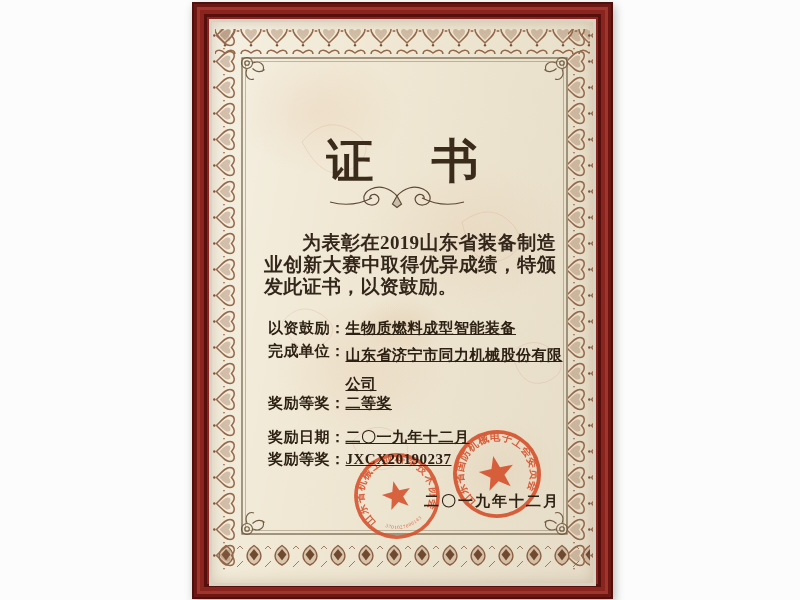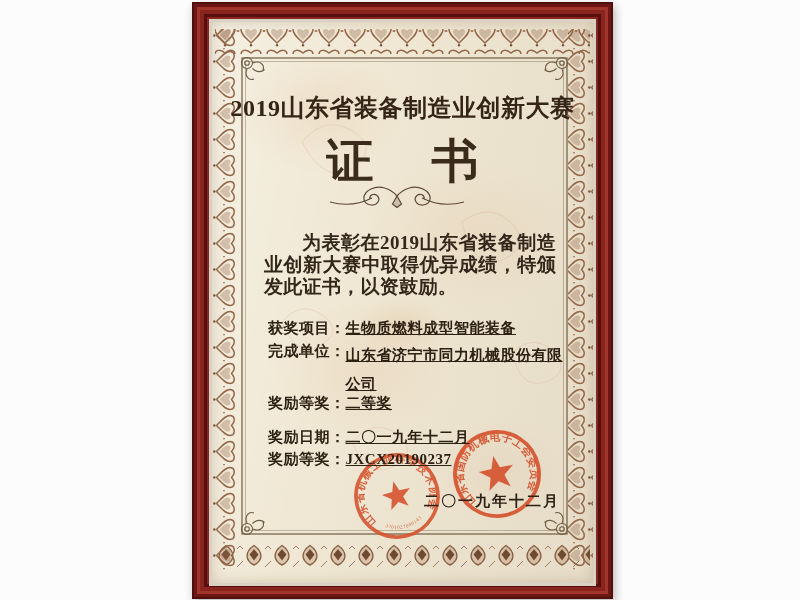--- a/index.html
+++ b/index.html
@@ -128,31 +128,30 @@
       <g transform="translate(285,452) rotate(-12)" opacity="0.9">
         <circle r="42" fill="none" stroke="#d6512c" stroke-width="3.8"></circle>
         <path id="arcR" d="M -20 28 A 34 34 0 1 1 20 28" fill="none"></path>
         <text font-size="10.5" font-weight="bold" fill="#d6512c" letter-spacing="0.5">
           <textPath href="#arcR" startOffset="50%" text-anchor="middle">山东省国防机械电子工会委员会</textPath>
         </text>
         <use href="#star" transform="scale(1.15)"></use>
       </g>
     </svg>
 
-    <div class="abs title">2019山东省装备制造业创新大赛</div>
 
     <div class="abs heading">
       <span>证</span>
       <span>书</span>
     </div>
 
     <div class="abs body-par">为表彰在2019山东省装备制造业创新大赛中取得优异成绩，特颁发此证书，以资鼓励。</div>
 
     <div class="abs field row1">
-      <span class="lbl">获奖项目：</span><span class="val">生物质燃料成型智能装备</span>
+      <span class="lbl">以资鼓励：</span><span class="val">生物质燃料成型智能装备</span>
     </div>
 
     <div class="abs field row2 wrap2">
       <span class="lbl">完成单位：</span>
         <span class="val">山东省济宁市同力机械股份有限公司</span>
     </div>
 
     <div class="abs field row3">
       <span class="lbl">奖励等奖：</span><span class="val">二等奖</span>
     </div>

